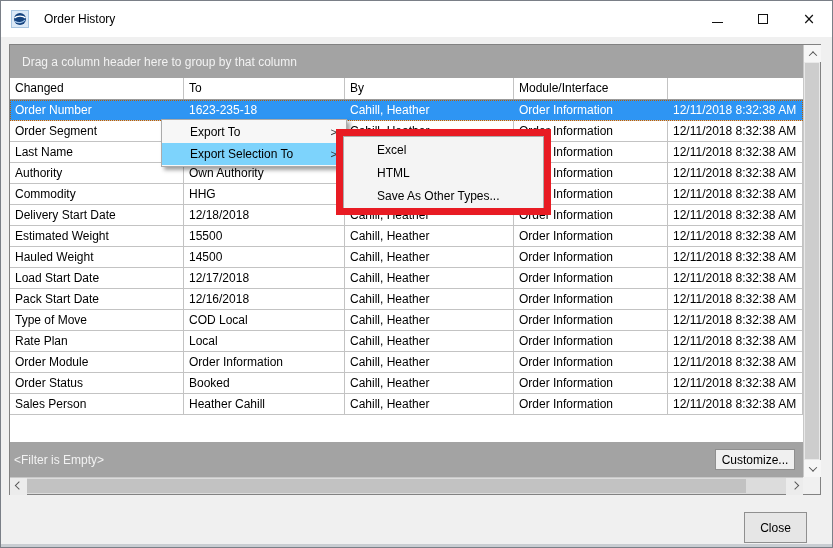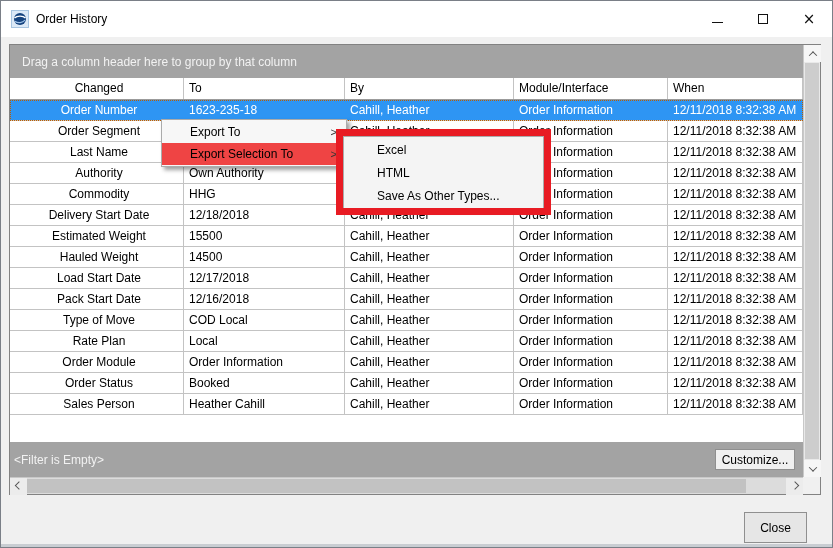--- a/index.html
+++ b/index.html
@@ -3,38 +3,38 @@
 <meta charset="utf-8">
 <style>
   * { margin:0; padding:0; box-sizing:border-box; }
   html,body { width:833px; height:548px; font-family:"Liberation Sans", sans-serif; }
   .window {
     position:relative; width:833px; height:548px;
     background:#f0f0f0; border:1px solid #7a7f87; overflow:hidden;
     box-shadow: inset 0 -3px 0 #c9cdd2;
   }
   
-  .titlebar { position:absolute; left:0; top:0; right:0; height:36px; background:#ffffff; display:flex; align-items:center; }
+  .titlebar { position:absolute; left:0; top:0; right:0; height:36px; background:#ffffff; display:flex; align-items:center;gap:8px; }
   .app-icon { width:18px; height:18px; margin-left:10px; background:#dce9f7; border:1px solid #a7c4e0; display:flex; align-items:center; justify-content:center; }
   .title-text { margin-left:7px; font-size:12px; color:#000; }
   .win-controls { margin-left:auto; display:flex; height:100%; }
   .win-btn { width:46px; height:100%; display:flex; align-items:center; justify-content:center; font-size:13px; color:#111; background:transparent; border:none; font-family:"DejaVu Sans", sans-serif; }
   .win-btn.max span { display:block; width:10px; height:10px; border:1px solid #111; }
   .win-btn.min span { display:block; width:11px; border-top:1px solid #111; margin-top:6px; }
   .win-btn.close { font-size:15px; }
   
   .grid-panel { position:absolute; left:8px; top:43px; width:812px; height:451px; background:#ffffff; border:1px solid #828282; }
   .groupbar { position:absolute; left:0; top:0; right:17px; height:33px; background:#a3a3a3; color:#f2f2f2; font-size:12px; display:flex; align-items:center; padding-left:12px; }
   
   .tablewrap { position:absolute; left:0; top:33px; right:17px; }
   .hrow { display:flex; height:22px; background:#fff; border-bottom:1px solid #9b9b9b; }
   .hcell { font-size:12px; color:#000; padding:3px 0 0 5px; border-right:1px solid #c3c3c3; overflow:hidden; white-space:nowrap; }
   .row { display:flex; height:21px; background:#fff; border-bottom:1px solid #c3c3c3; }
   .cell { font-size:12px; color:#000; padding:3px 0 0 5px; border-right:1px solid #c3c3c3; overflow:hidden; white-space:nowrap; }
-  .c-changed { width:174px;text-align:center; } .c-to { width:161px; } .c-by { width:169px; } .c-module { width:154px; } .c-when { flex:1; }
+  .c-changed { width:174px; } .c-to { width:161px; } .c-by { width:169px; } .c-module { width:154px; } .c-when { flex:1; }
   .row.selected { background:#2e95f3; outline:1px dotted #bb5e00; outline-offset:-1px; }
   .row.selected .cell { color:#ffffff; border-right-color:#2e95f3; }
   
   .filterbar { position:absolute; left:0; right:17px; bottom:17px; height:35px; background:#a3a3a3; color:#f2f2f2; font-size:12px; display:flex; align-items:center; padding-left:4px; }
   .customize-btn { position:absolute; right:8px; top:7px; height:21px; width:80px; background:#f0f0f0; border:1px solid #8f8f8f; font-size:12px; color:#000; font-family:"Liberation Sans", sans-serif; }
   
   .vscroll { position:absolute; right:0; top:0; bottom:17px; width:17px; background:#e9e9e9; border-left:1px solid #c8c8c8; }
   .vscroll .arrow { position:absolute; left:0; width:17px; height:17px; background:#f6f6f6; display:flex; align-items:center; justify-content:center; }
   .vscroll .arrow.up { top:0; } .vscroll .arrow.down { bottom:0; }
   .vscroll .thumb { position:absolute; left:1px; right:1px; top:18px; bottom:18px; background:#cdcdcd; }
@@ -44,21 +44,21 @@
   .hscroll .thumb { position:absolute; top:1px; bottom:1px; left:17px; right:57px; background:#c2c2c2; }
   .corner { position:absolute; right:0; bottom:0; width:17px; height:17px; background:#f0f0f0; }
   .chev { width:6px; height:6px; border-left:1.5px solid #555; border-top:1.5px solid #555; }
   .chev.up { transform:rotate(45deg) translate(1px,1px); }
   .chev.down { transform:rotate(225deg) translate(1px,1px); }
   .chev.left { transform:rotate(-45deg) translate(1px,-1px); }
   .chev.right { transform:rotate(135deg) translate(-1px,1px); }
   
   .ctx-menu { position:absolute; left:160px; top:118px; width:186px; background:#f7f7f7; border:1px solid #ababab; box-shadow:3px 3px 4px rgba(0,0,0,0.38); z-index:20; padding:1px 0; }
   .ctx-item { height:22px; display:flex; align-items:center; font-size:12px; color:#000; padding-left:28px; position:relative;text-align:right; }
-  .ctx-item.highlight { background:#ef4444; }
+  .ctx-item.highlight { background:#7dd3fc; }
   .ctx-item .sub-arrow { position:absolute; right:9px; font-size:11px; color:#333; }
   .sub-menu { position:absolute; left:342px; top:135px; width:201px; background:#f4f4f4; border:1px solid #ababab; box-shadow:3px 3px 4px rgba(0,0,0,0.38); z-index:21; padding:1px 0; }
   .sub-item { height:23px; display:flex; align-items:center; font-size:12px; color:#000; padding-left:33px; }
   
   .red-annotation { position:absolute; left:335px; top:128px; width:215px; height:86px; border:7px solid #e81b23; z-index:30; pointer-events:none; }
   
   .close-btn { position:absolute; left:743px; top:511px; width:63px; height:31px; background:#e6e6e6; border:1px solid #8f8f8f; font-size:12px; color:#000; font-family:"Liberation Sans", sans-serif; }
 </style>
 </head>
 <body>
@@ -91,21 +91,20 @@
     <div class="groupbar">
       <span>Drag a column header here to group by that column</span>
     </div>
 
     <div class="tablewrap">
       <div class="hrow">
           <div class="hcell c-changed">Changed</div>
           <div class="hcell c-to">To</div>
           <div class="hcell c-by">By</div>
           <div class="hcell c-module">Module/Interface</div>
-          <div class="hcell c-when">When</div>
         </div>
       <div>
           <div class="row selected">
             <div class="cell c-changed">Order Number</div>
             <div class="cell c-to">1623-235-18</div>
             <div class="cell c-by">Cahill, Heather</div>
             <div class="cell c-module">Order Information</div>
             <div class="cell c-when">12/11/2018 8:32:38 AM</div>
           </div>
           <div class="row">

